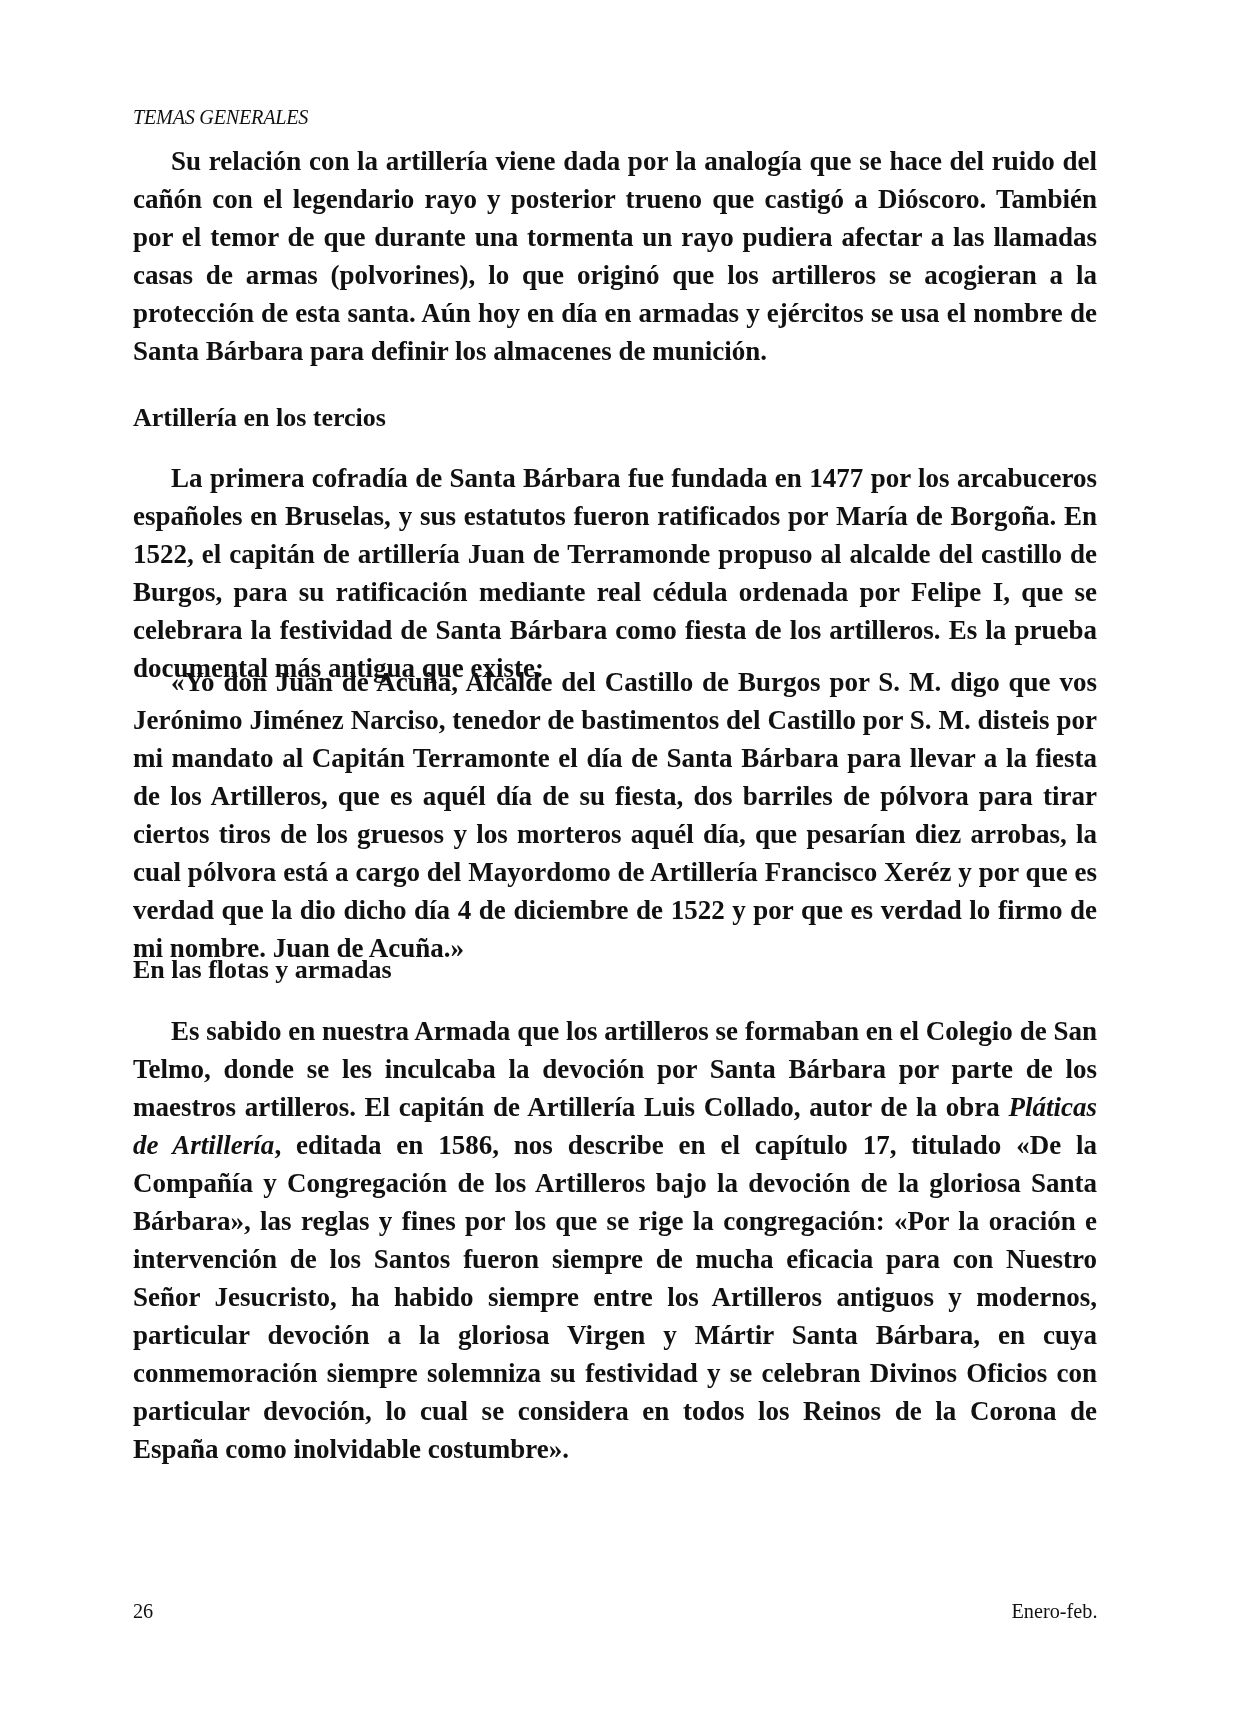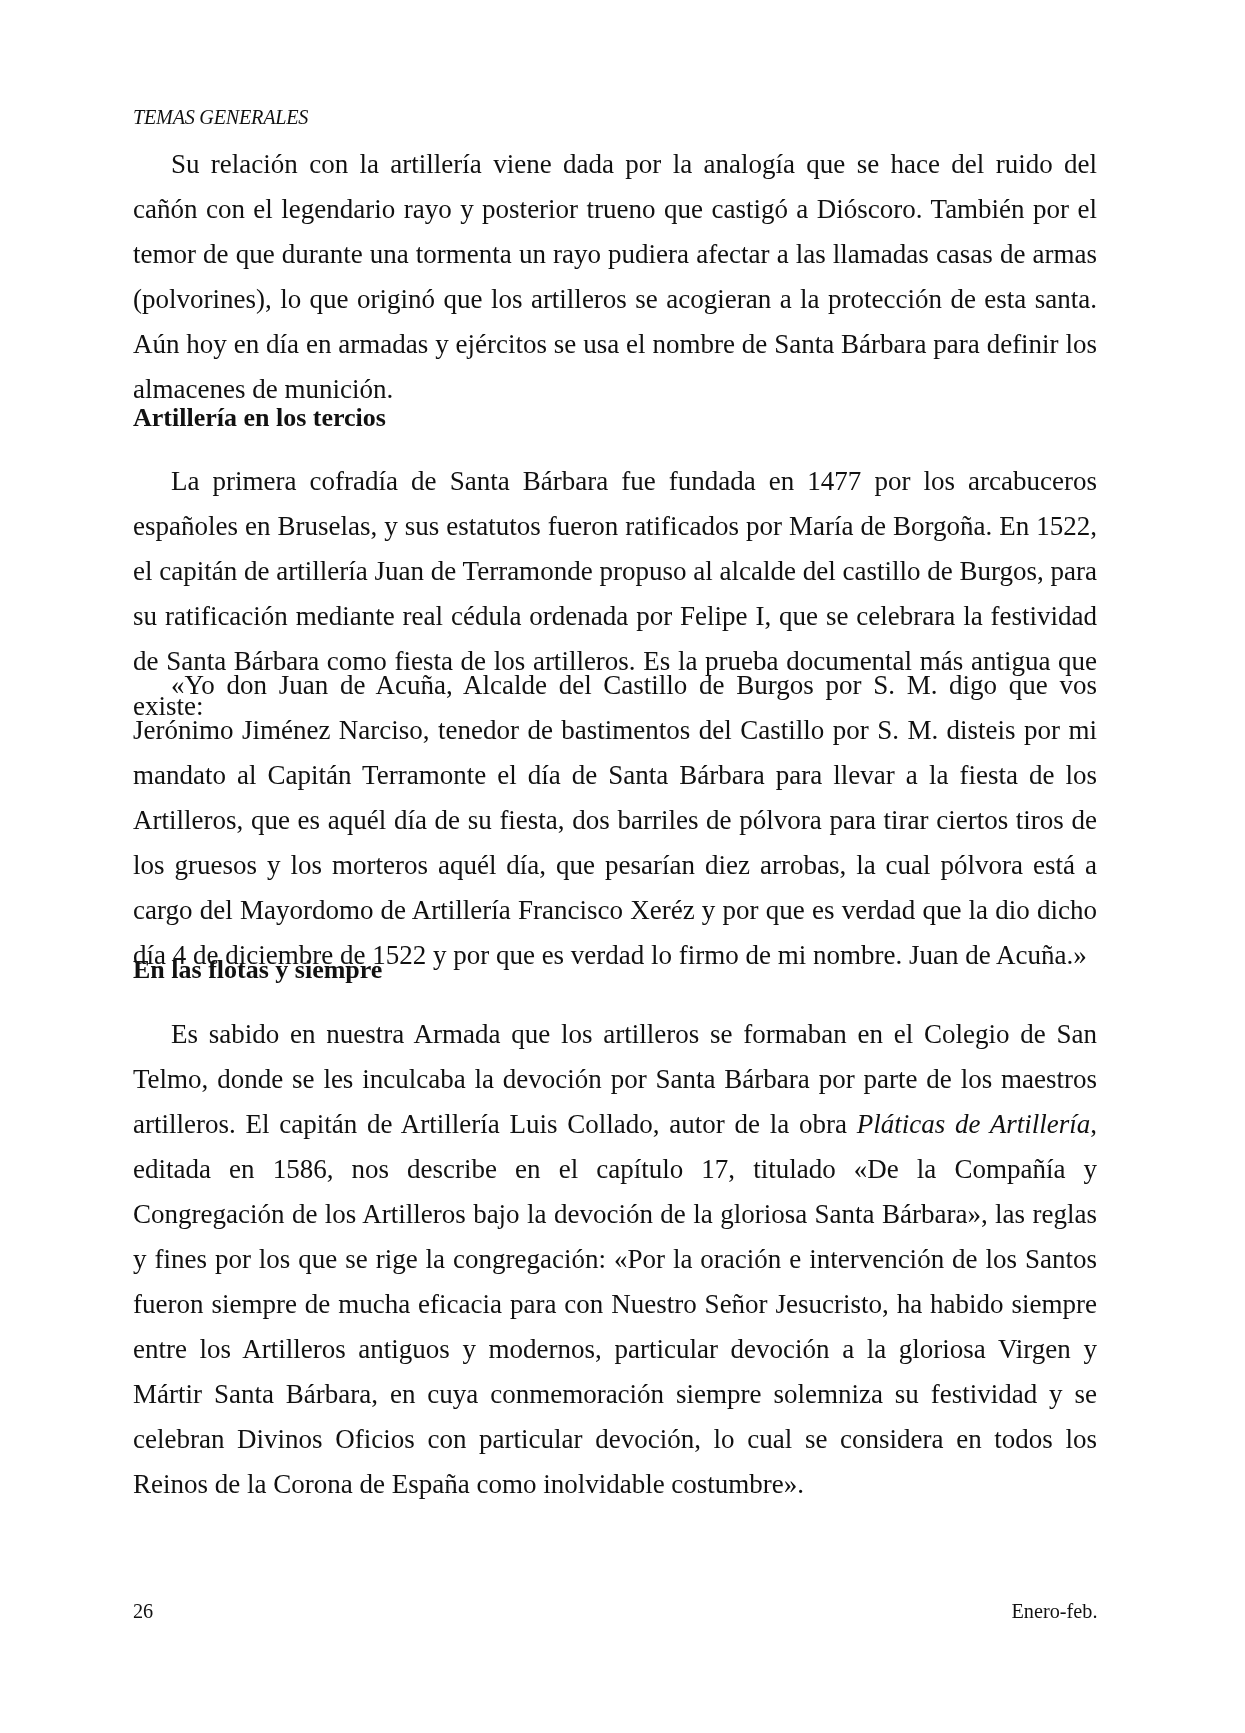--- a/index.html
+++ b/index.html
@@ -9,24 +9,25 @@
       font-family: "Liberation Serif", "DejaVu Serif", serif;
       color: #111111;
     }
     .running-head {
       position: absolute; top: 104px; left: 0;
       font-style: italic; font-size: 22px; letter-spacing: -0.3px;
       transform: scaleX(0.92); transform-origin: left;
     }
     .para {
       position: absolute; left: 0; width: 964px;
-      font-size: 27px; line-height: 45px;
+      font-size: 27px; line-height: 38px;
       text-align: justify; margin: 0;
       text-indent: 38px;
       hyphens: manual;
+      font-weight: bold;
     }
     .heading {
       position: absolute; left: 0;
       font-size: 26px; font-weight: bold; margin: 0;
     }
     .footer-left, .footer-right {
       position: absolute; top: 1598px; font-size: 22px;
       transform: scaleX(0.92);
     }
     .footer-left { left: 0; transform-origin: left; }
@@ -40,19 +41,19 @@
   <div class="running-head">TEMAS GENERALES</div>
 
   <p class="para" style="top:142px;">Su relación con la artillería viene dada por la analogía que se hace del ruido del cañón con el legendario rayo y posterior trueno que castigó a Diós­coro. También por el temor de que durante una tormenta un rayo pudiera afectar a las llamadas casas de armas (polvorines), lo que originó que los arti­lleros se acogieran a la protección de esta santa. Aún hoy en día en armadas y ejércitos se usa el nombre de Santa Bárbara para definir los almacenes de munición.</p>
 
   <h2 class="heading" style="top:403px;">Artillería en los tercios</h2>
 
   <p class="para" style="top:459px;">La primera cofradía de Santa Bárbara fue fundada en 1477 por los arcabu­ceros españoles en Bruselas, y sus estatutos fueron ratificados por María de Borgoña. En 1522, el capitán de artillería Juan de Terramonde propuso al alcalde del castillo de Burgos, para su ratificación mediante real cédula orde­nada por Felipe I, que se celebrara la festividad de Santa Bárbara como fiesta de los artilleros. Es la prueba documental más antigua que existe:</p>
 
   <p class="para" style="top:663px;">«Yo don Juan de Acuña, Alcalde del Castillo de Burgos por S. M. digo que vos Jerónimo Jiménez Narciso, tenedor de bastimentos del Castillo por S. M. disteis por mi mandato al Capitán Terramonte el día de Santa Bárbara para llevar a la fiesta de los Artilleros, que es aquél día de su fiesta, dos barriles de pólvora para tirar ciertos tiros de los gruesos y los morteros aquél día, que pesarían diez arrobas, la cual pólvora está a cargo del Mayordomo de Artille­ría Francisco Xeréz y por que es verdad que la dio dicho día 4 de diciembre de 1522 y por que es verdad lo firmo de mi nombre. Juan de Acuña.»</p>
 
-  <h2 class="heading" style="top:955px;">En las flotas y siempre</h2>
+  <h2 class="heading" style="top:955px;">En las flotas y armadas</h2>
 
   <p class="para" style="top:1012px;"><span>Es sabido en nuestra Armada que los artilleros se formaban en el Colegio de San Telmo, donde se les inculcaba la devoción por Santa Bárbara por parte de los maestros artilleros. El capitán de Artillería Luis Collado, autor de la obra </span><em>Pláticas de Artillería</em><span>, editada en 1586, nos describe en el capítulo 17, titulado «De la Compañía y Congregación de los Artilleros bajo la devo­ción de la gloriosa Santa Bárbara», las reglas y fines por los que se rige la congregación: «Por la oración e intervención de los Santos fueron siempre de mucha eficacia para con Nuestro Señor Jesucristo, ha habido siempre entre los Artilleros antiguos y modernos, particular devoción a la gloriosa Virgen y Mártir Santa Bárbara, en cuya conmemoración siempre solemniza su festividad y se celebran Divinos Oficios con particular devoción, lo cual se considera en todos los Reinos de la Corona de España como inolvidable costumbre».</span></p>
 
   <div class="footer-left">26</div>
   <div class="footer-right">Enero-feb.</div>
 </div>
 
 </body></html>

